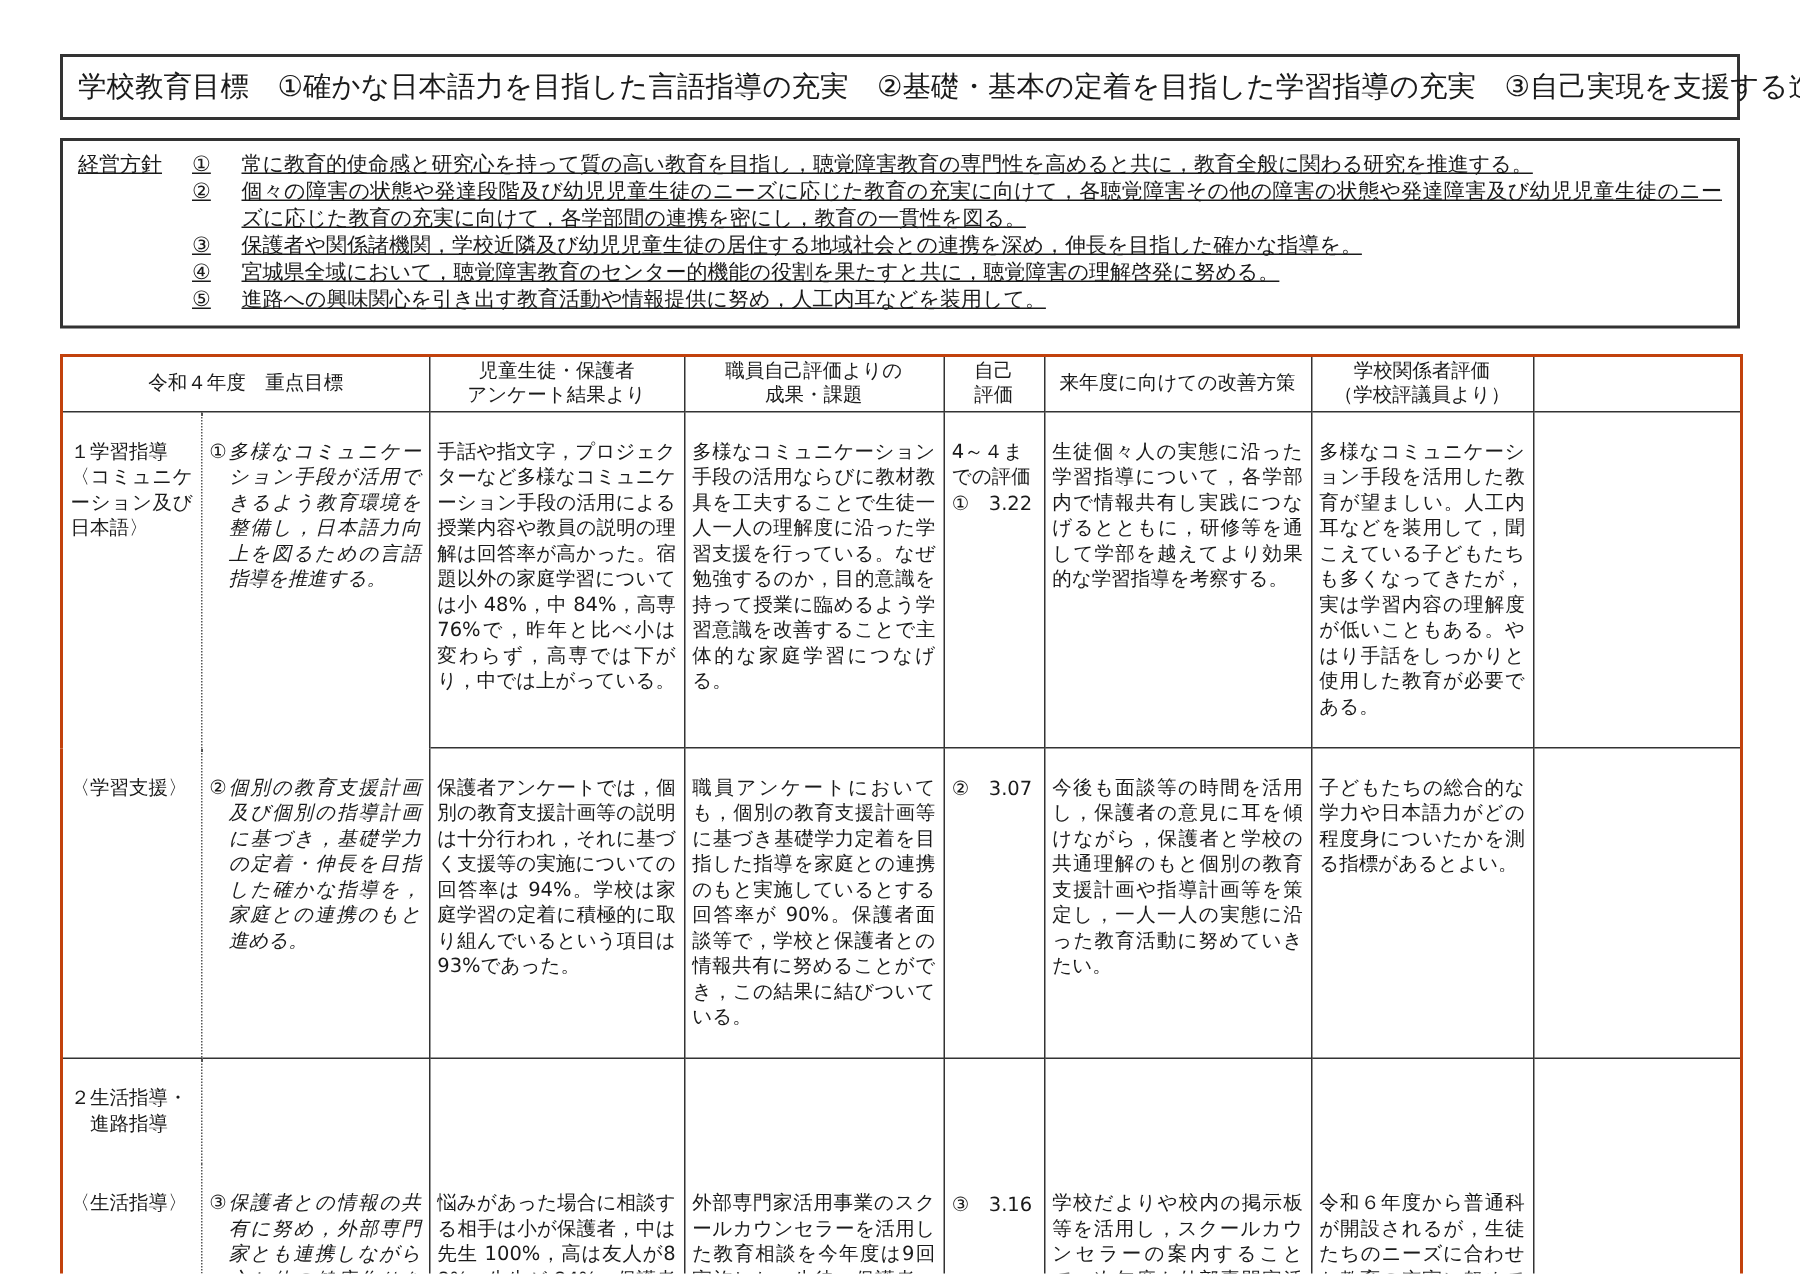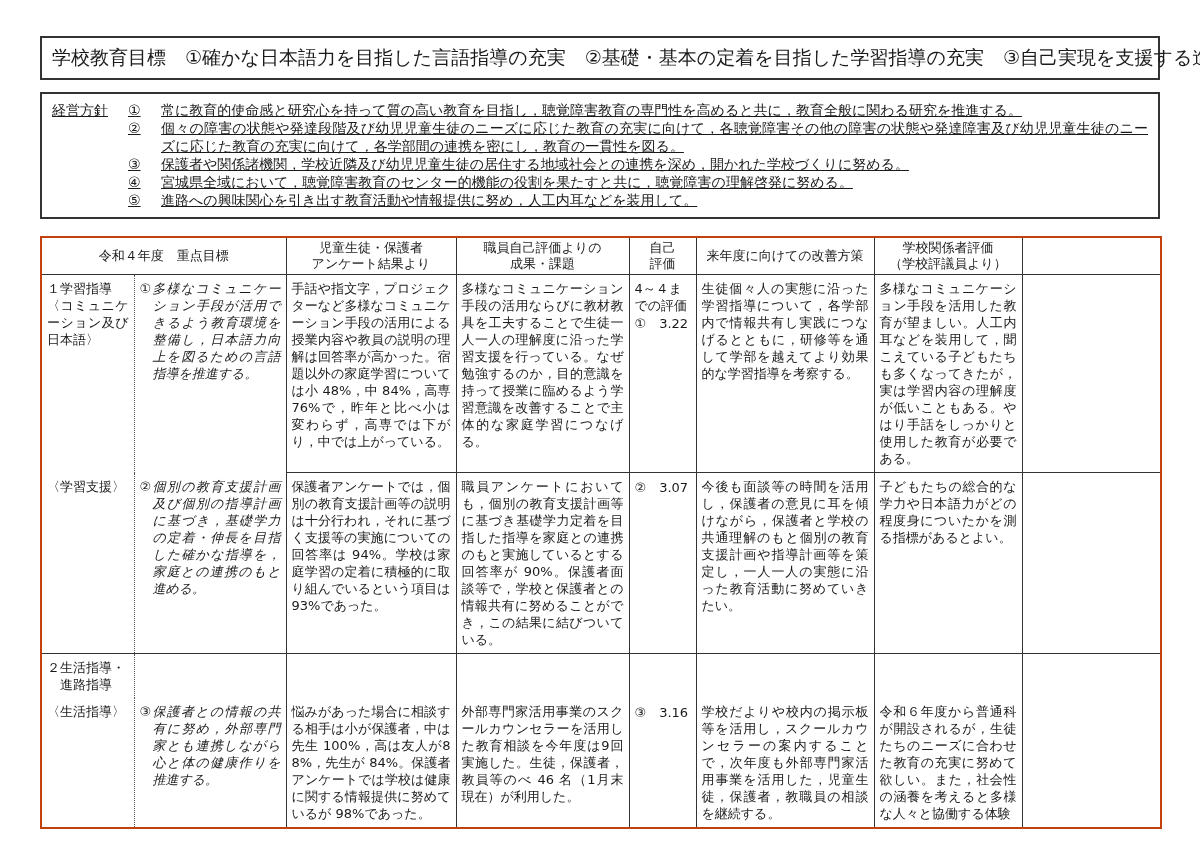--- a/index.html
+++ b/index.html
@@ -43,21 +43,21 @@
 
   table.eval-table {
     border-collapse: collapse;
     table-layout: fixed;
     width: 1120px;
     border: 2px solid #c2410c;
   }
   .eval-table td {
     border: 1.5px solid #333;
     vertical-align: top;
-    padding: 5px 5px;
+    padding: 18px 5px;
     font-size: 13px;
     line-height: 17px;
     text-align: justify;
     overflow: hidden;
     word-break: break-all;
   }
   .eval-table td.hdr {
     vertical-align: middle;
     text-align: center;
     white-space: pre-line;
@@ -90,21 +90,21 @@
         <div class="policy-item">
           <span class="policy-no">①</span>
           <span class="policy-text">常に教育的使命感と研究心を持って質の高い教育を目指し，聴覚障害教育の専門性を高めると共に，教育全般に関わる研究を推進する。</span>
         </div>
         <div class="policy-item">
           <span class="policy-no">②</span>
           <span class="policy-text">個々の障害の状態や発達段階及び幼児児童生徒のニーズに応じた教育の充実に向けて，各聴覚障害その他の障害の状態や発達障害及び幼児児童生徒のニーズに応じた教育の充実に向けて，各学部間の連携を密にし，教育の一貫性を図る。</span>
         </div>
         <div class="policy-item">
           <span class="policy-no">③</span>
-          <span class="policy-text">保護者や関係諸機関，学校近隣及び幼児児童生徒の居住する地域社会との連携を深め，開かれた学校づくりに努める。</span>
+          <span class="policy-text">保護者や関係諸機関，学校近隣及び幼児児童生徒の居住する地域社会との連携を深め，伸長を目指した確かな指導を。</span>
         </div>
         <div class="policy-item">
           <span class="policy-no">④</span>
           <span class="policy-text">宮城県全域において，聴覚障害教育のセンター的機能の役割を果たすと共に，聴覚障害の理解啓発に努める。</span>
         </div>
         <div class="policy-item">
           <span class="policy-no">⑤</span>
           <span class="policy-text">進路への興味関心を引き出す教育活動や情報提供に努め，人工内耳などを装用して。</span>
         </div>
       </div>

